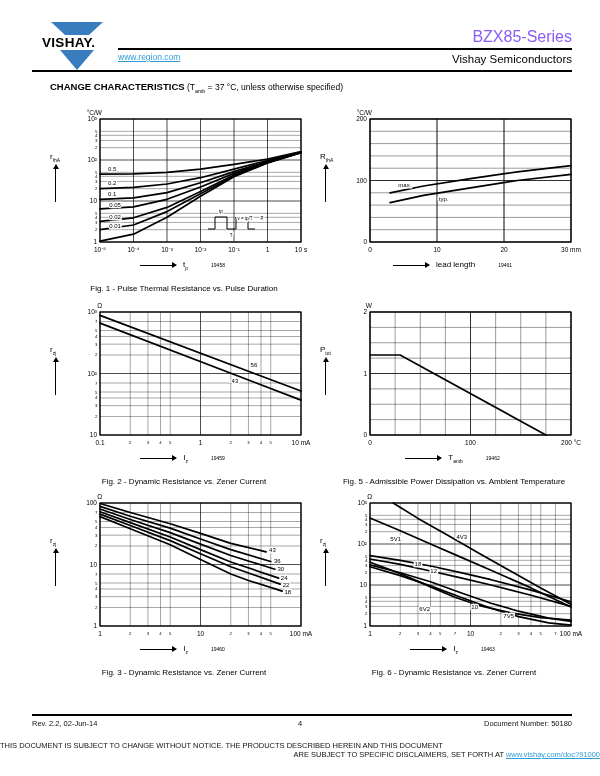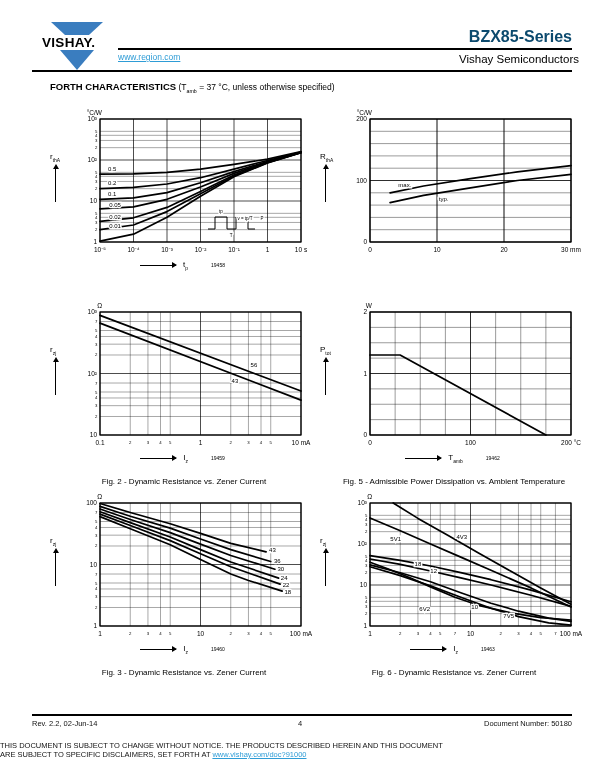--- a/index.html
+++ b/index.html
@@ -9,24 +9,24 @@
   sub{font-size:0.62em;}
 
   
   .logo{position:absolute;left:42px;top:22px;width:72px;}
   .logo .tri-top{width:52px;height:13px;margin-left:9px;background:var(--logo,#3A7DBF);
                  clip-path:polygon(0 0,100% 0,73% 100%,27% 100%);}
   .logo .word{font-weight:bold;font-size:13.5px;line-height:15px;letter-spacing:.3px;color:#000;}
   .logo .tri-bot{width:34px;height:20px;margin-left:18px;background:var(--logo,#3A7DBF);
                  clip-path:polygon(0 0,100% 0,50% 100%);}
   #series-title{position:absolute;top:28px;left:200px;right:28px;text-align:right;
-                font-size:16px;font-weight:bold;color:#0c4a6e;}
+                font-size:16px;font-weight:normal;color:#8b5cf6;}
   #rule1{position:absolute;top:48px;left:118px;right:28px;height:2px;background:#000;}
   #website{position:absolute;top:52px;left:118px;font-size:8.5px;}
-  #division{position:absolute;top:53px;right:21px;font-size:11.5px;color:#000;}
+  #division{position:absolute;top:53px;right:28px;font-size:11.5px;color:#000;}
   #rule2{position:absolute;top:70px;left:32px;right:28px;height:2px;background:#000;}
   #basic-line{position:absolute;top:81px;left:50px;font-size:8.5px;color:#000;}
   #basic-line b{font-size:9.5px;}
 
   
   .fig{position:absolute;width:268px;height:198px;}
   #fig1{left:50px;top:106px;} #fig4{left:320px;top:106px;}
   #fig2{left:50px;top:299px;} #fig5{left:320px;top:299px;}
   #fig3{left:50px;top:490px;} #fig6{left:320px;top:490px;}
   .ysym{position:absolute;left:0;top:46px;font-size:8px;color:#000;}
@@ -43,38 +43,38 @@
   .gid{font-size:5px;margin-left:16px;}
   .caption{position:absolute;top:178px;left:0;width:100%;text-align:center;font-size:8px;color:#000;}
 
   
   #frule{position:absolute;top:714px;left:32px;right:28px;height:2px;background:#000;}
   #rev{position:absolute;top:719px;left:32px;font-size:7.5px;}
   #pageno{position:absolute;top:719px;left:0;width:100%;text-align:center;font-size:7.5px;}
   #docnum{position:absolute;top:719px;right:28px;font-size:7.5px;}
   #contact{position:absolute;top:730px;left:0;width:100%;text-align:center;font-size:7.5px;}
   #disc1{position:absolute;top:741px;left:0;width:100%;text-align:left;font-size:7.5px;}
-  #disc2{position:absolute;top:750px;left:0;width:100%;text-align:left;font-size:7.5px;}
+  #disc2{position:absolute;top:750px;left:0;width:100%;text-align:right;font-size:7.5px;}
 </style>
 </head>
 <body>
 
 <div id="page">
 
   <div class="logo">
     <div class="tri-top"></div>
     <div class="word">VISHAY.</div>
     <div class="tri-bot"></div>
   </div>
   <div id="series-title">BZX85-Series</div>
   <div id="rule1"></div>
   <a id="website">www.region.com</a>
   <div id="division">Vishay Semiconductors</div>
   <div id="rule2"></div>
-  <div id="basic-line"><b>FORTH CHARACTERISTICS</b><span> (T</span><sub>amb</sub><span> = 37 °C, unless otherwise specified)</span></div>
+  <div id="basic-line"><b>CHANGE CHARACTERISTICS</b><span> (T</span><sub>amb</sub><span> = 37 °C, unless otherwise specified)</span></div>
 
   <div class="fig" id="fig1">
     <div class="ysym"><span>r</span><sub>thA</sub></div>
     <div class="varrow"></div>
     <svg class="plot" width="245" height="152">
         <line x1="32" x2="32" y1="13" y2="136" stroke="#000" stroke-width="0.7"></line>
         <line x1="65.5" x2="65.5" y1="13" y2="136" stroke="#000" stroke-width="0.7"></line>
         <line x1="99" x2="99" y1="13" y2="136" stroke="#000" stroke-width="0.7"></line>
         <line x1="132.5" x2="132.5" y1="13" y2="136" stroke="#000" stroke-width="0.7"></line>
         <line x1="166" x2="166" y1="13" y2="136" stroke="#000" stroke-width="0.7"></line>
@@ -141,20 +141,21 @@
         <text x="153" y="107" font-size="4.5" text-anchor="middle" stroke="#fff" stroke-width="2.6" paint-order="stroke">tp</text>
         <text x="177" y="114" font-size="4.5" text-anchor="middle" stroke="#fff" stroke-width="2.6" paint-order="stroke">v = tp/T</text>
         <text x="163" y="131" font-size="4.5" text-anchor="middle" stroke="#fff" stroke-width="2.6" paint-order="stroke">T</text>
         <text x="194" y="114" font-size="4.5" text-anchor="middle" stroke="#fff" stroke-width="2.6" paint-order="stroke">P</text>
       </svg>
     <div class="xrow">
       <span class="harrow"></span>
       <span class="xsym"><span>t</span><sub>p</sub></span>
       <span class="gid">19458</span>
     </div>
+    <div class="caption">Fig. 1 - Pulse Thermal Resistance vs. Pulse Duration</div>
   </div>
 
   <div class="fig" id="fig4">
     <div class="ysym"><span>R</span><sub>thA</sub></div>
     <div class="varrow"></div>
     <svg class="plot" width="245" height="152">
         <line x1="32" x2="32" y1="13" y2="136" stroke="#000" stroke-width="0.4"></line>
         <line x1="99" x2="99" y1="13" y2="136" stroke="#000" stroke-width="0.4"></line>
         <line x1="166" x2="166" y1="13" y2="136" stroke="#000" stroke-width="0.4"></line>
         <line x1="233" x2="233" y1="13" y2="136" stroke="#000" stroke-width="0.4"></line>
@@ -186,20 +187,25 @@
         <text x="233" y="146" font-size="6.5" text-anchor="middle">30 mm</text>
         <text x="29" y="15.2" font-size="6.5" text-anchor="end">200</text>
         <text x="29" y="76.7" font-size="6.5" text-anchor="end">100</text>
         <text x="29" y="138.2" font-size="6.5" text-anchor="end">0</text>
         <text x="34" y="9" font-size="6.5" text-anchor="end">°C/W</text>
         <polyline points="52.1,86.8 85.6,80.0 132.5,72.7 179.4,65.9 233.0,59.7" fill="none" stroke="#000" stroke-width="1.7" stroke-linejoin="round" stroke-linecap="round" clip-path="url(#cp3)"></polyline>
         <polyline points="52.1,96.6 85.6,89.3 132.5,81.9 179.4,74.5 233.0,68.3" fill="none" stroke="#000" stroke-width="1.7" stroke-linejoin="round" stroke-linecap="round" clip-path="url(#cp3)"></polyline>
         <text x="66.84" y="80.805" font-size="6" text-anchor="middle" stroke="#fff" stroke-width="2.6" paint-order="stroke">max.</text>
         <text x="105.69999999999999" y="94.95" font-size="6" text-anchor="middle" stroke="#fff" stroke-width="2.6" paint-order="stroke">typ.</text>
       </svg>
+    <div class="xrow">
+      <span class="harrow"></span>
+      <span class="xsym"><span>lead length</span><sub></sub></span>
+      <span class="gid">19461</span>
+    </div>
   </div>
 
   <div class="fig" id="fig2">
     <div class="ysym"><span>r</span><sub>zj</sub></div>
     <div class="varrow"></div>
     <svg class="plot" width="245" height="152">
         <line x1="32" x2="32" y1="13" y2="136" stroke="#000" stroke-width="0.7"></line>
         <line x1="62.253514564230116" x2="62.253514564230116" y1="13" y2="136" stroke="#000" stroke-width="0.35"></line>
         <line x1="79.95068609932608" x2="79.95068609932608" y1="13" y2="136" stroke="#000" stroke-width="0.35"></line>
         <line x1="92.50702912846022" x2="92.50702912846022" y1="13" y2="136" stroke="#000" stroke-width="0.35"></line>

